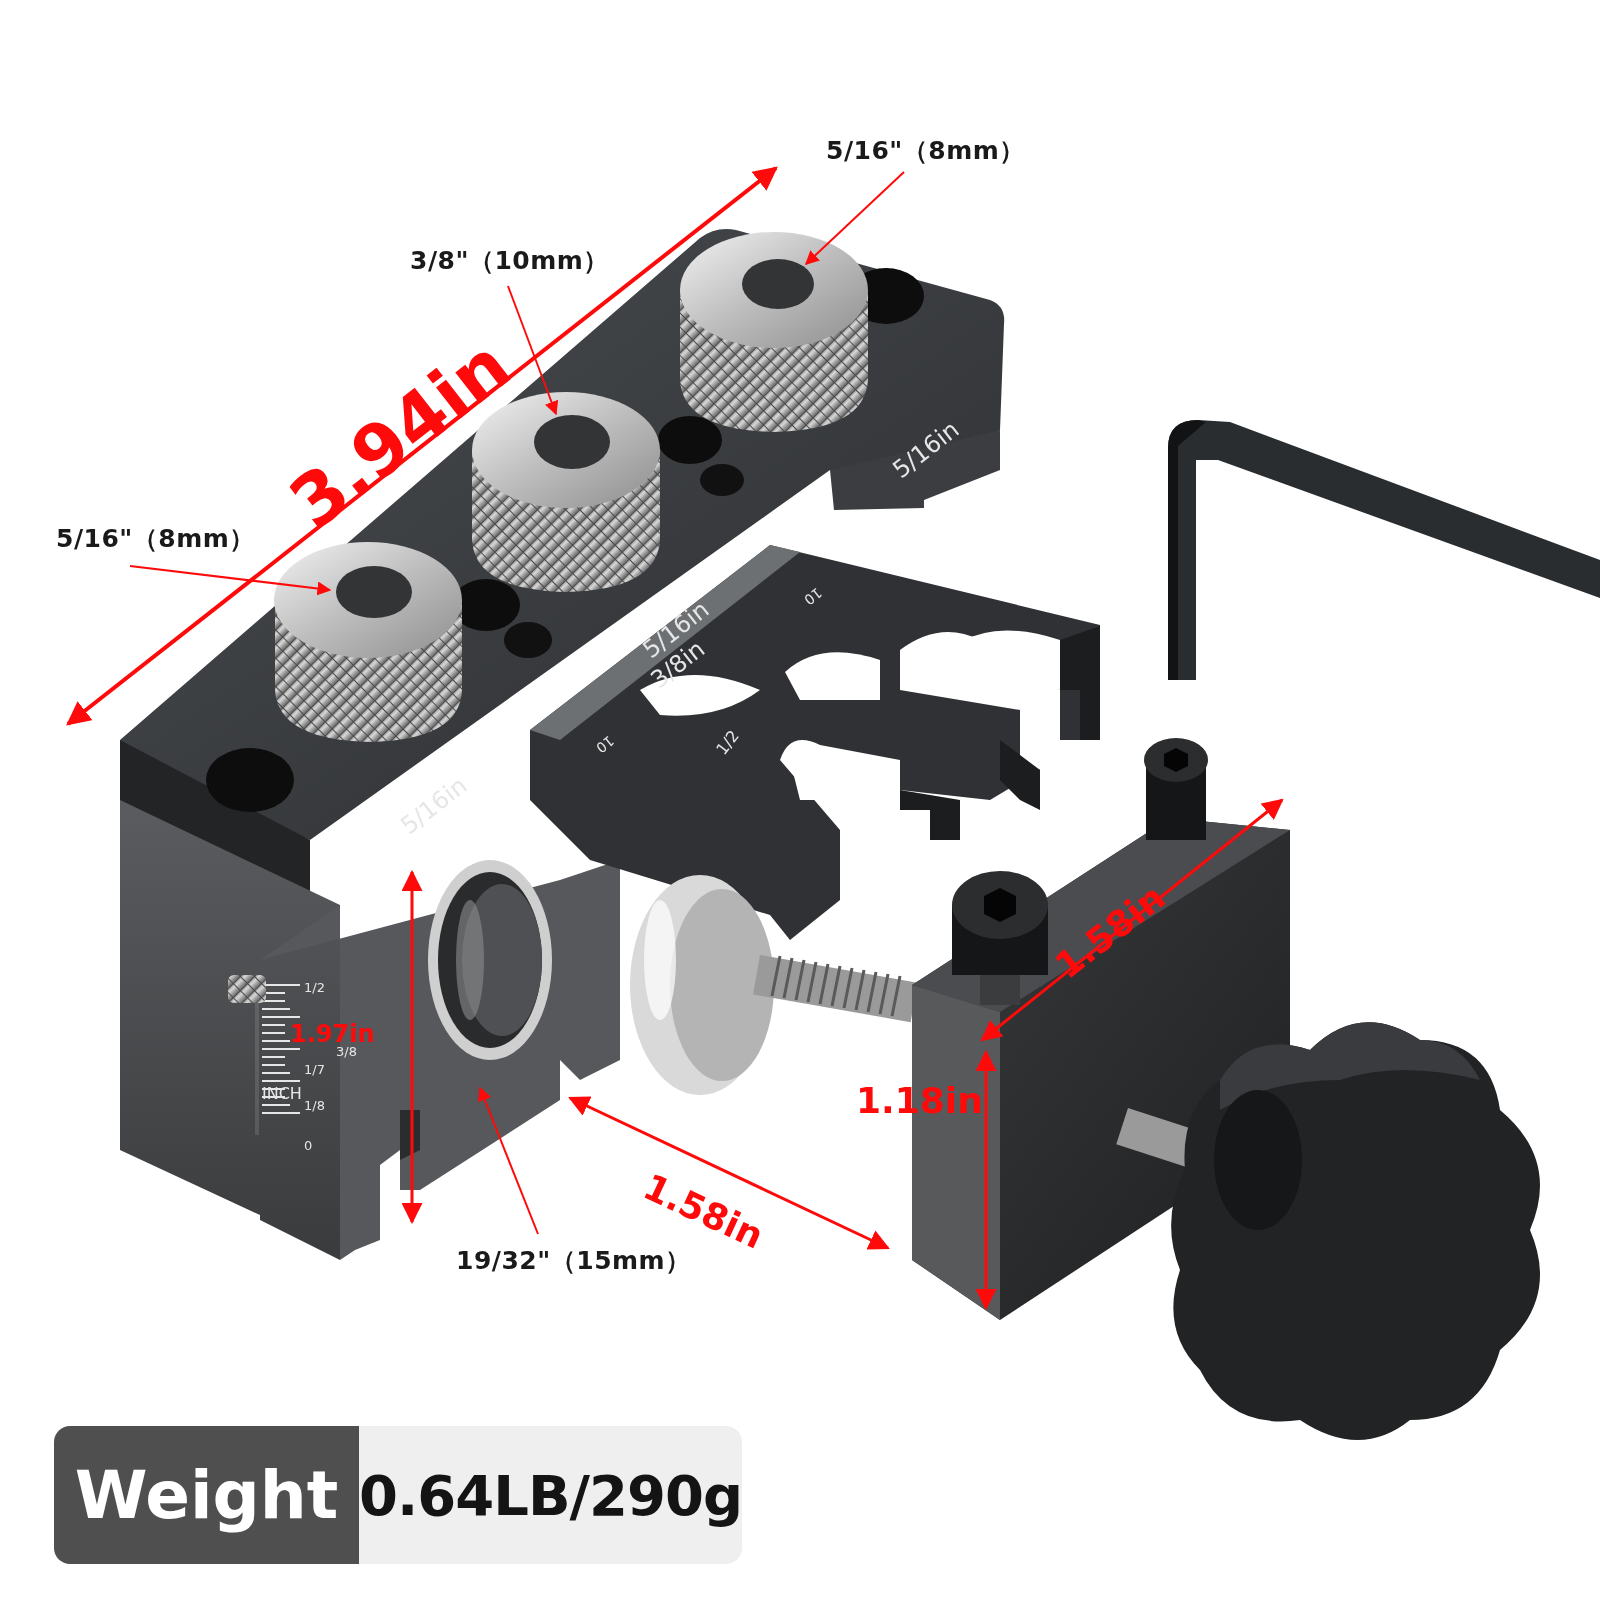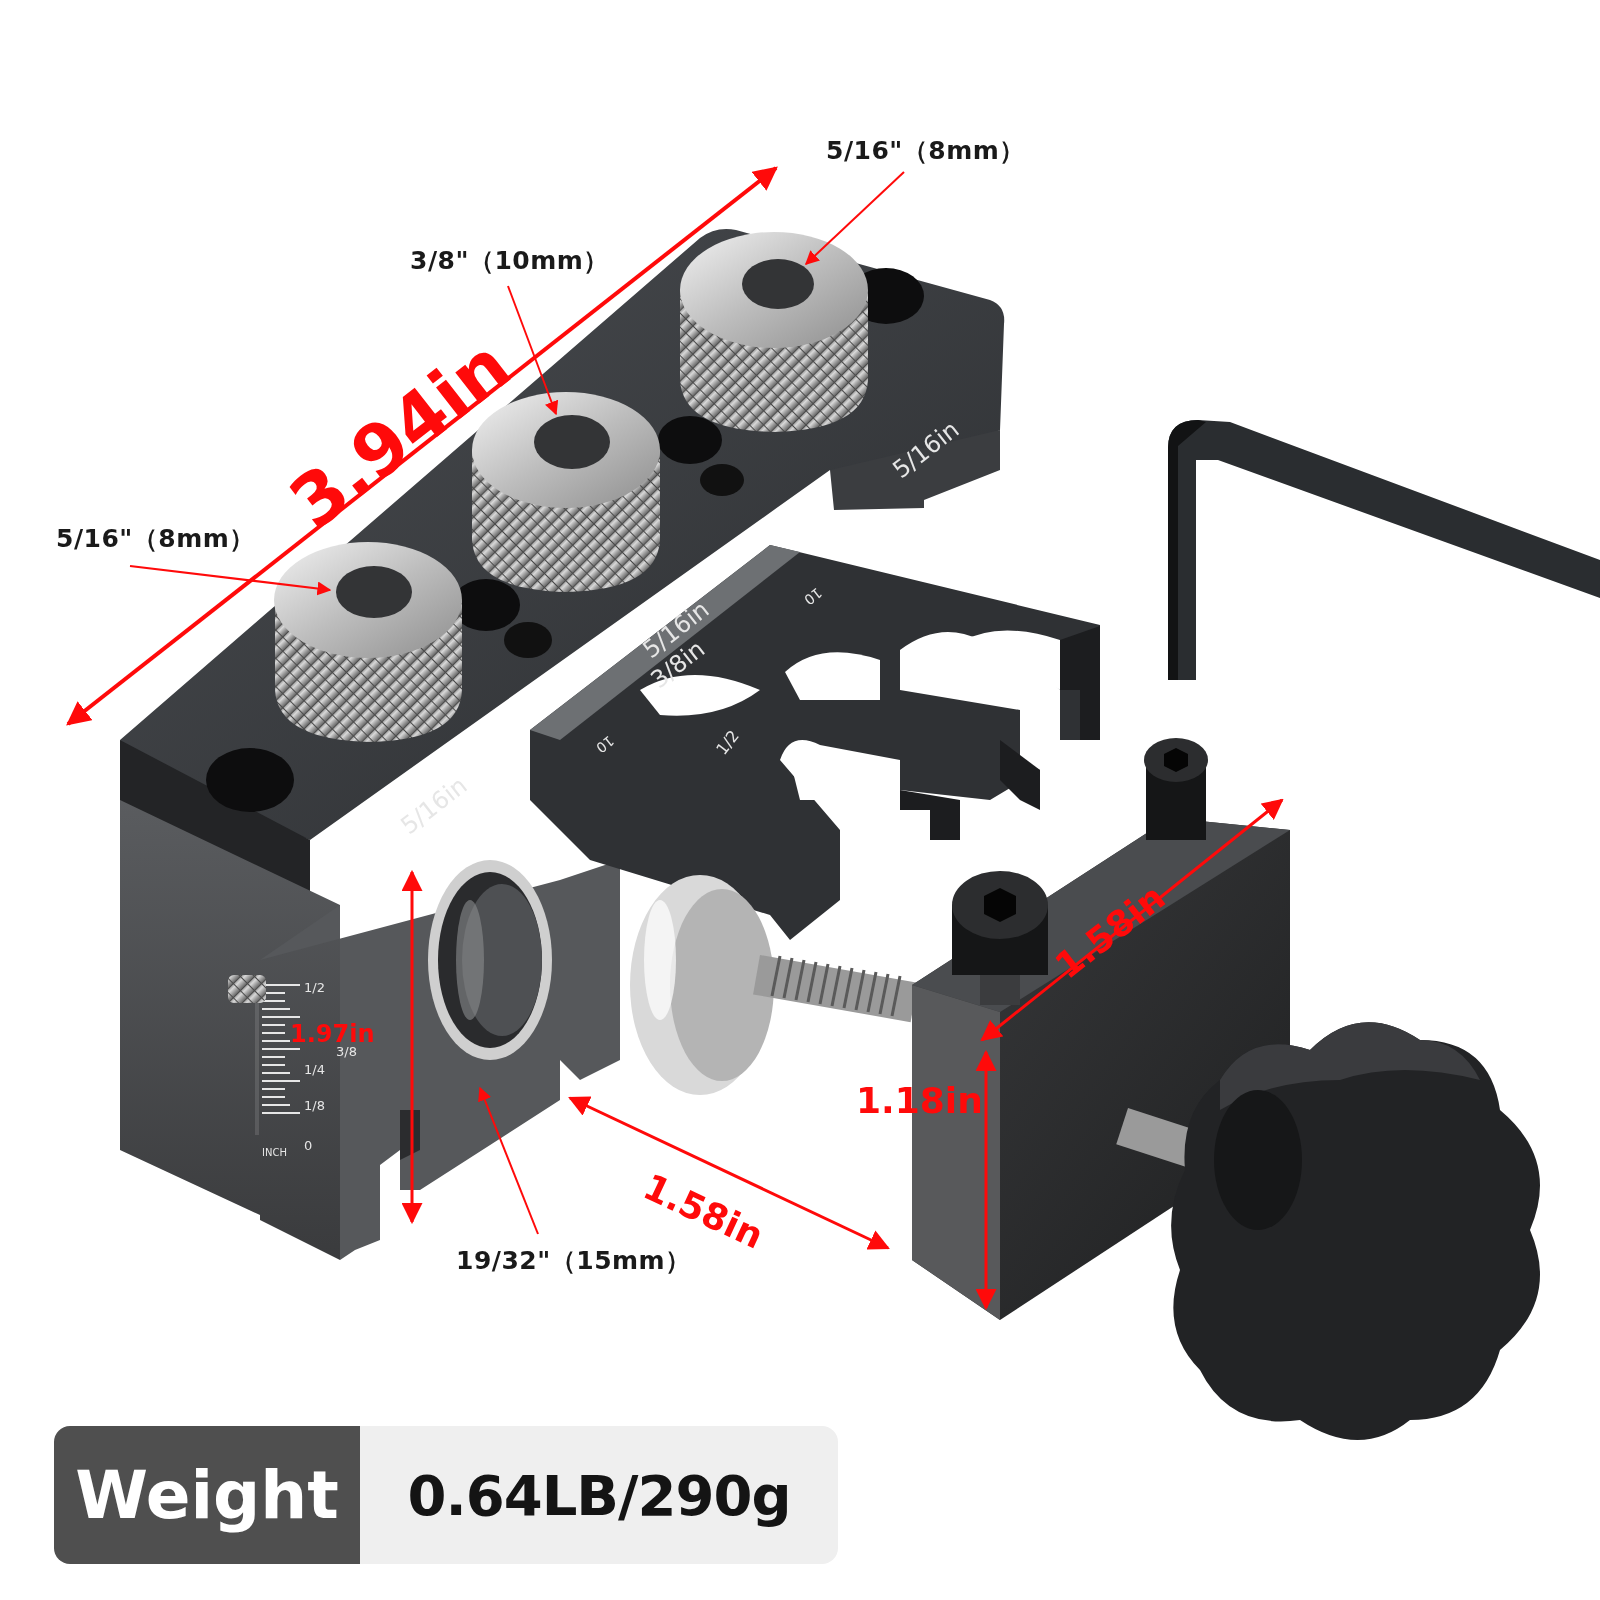--- a/index.html
+++ b/index.html
@@ -2,21 +2,21 @@
 <html><head>
 <meta charset="utf-8">
 <style>
   html, body { margin: 0; padding: 0; background: #ffffff; }
   body { width: 1600px; height: 1600px; position: relative; overflow: hidden; font-family: "DejaVu Sans", sans-serif; }
   #stage { position: absolute; left: 0; top: 0; width: 1600px; height: 1600px; }
   .callout { position: absolute; font-family: "DejaVu Sans", sans-serif; font-weight: bold; color: #1a1a1a; font-size: 25px; white-space: nowrap; letter-spacing: 0.5px; }
   .dim { position: absolute; font-family: "DejaVu Sans", sans-serif; font-weight: bold; color: #ff0a0a; white-space: nowrap; transform-origin: left center; }
   .stamp { position: absolute; font-family: "DejaVu Sans", sans-serif; color: #e6e6e6; white-space: nowrap; transform-origin: left center; font-size: 24px; line-height: 26px; }
   .ruler-lbl { position: absolute; font-family: "DejaVu Sans", sans-serif; color: #e6e6e6; font-size: 13px; }
-  .weight-badge { position: absolute; left: 54px; top: 1426px; width: 784px; height: 138px; border-radius: 16px; overflow: hidden; display: flex; }
+  .weight-badge { position: absolute; left: 54px; top: 1426px; width: 688px; height: 138px; border-radius: 16px; overflow: hidden; display: flex; }
   .weight-label { width: 306px; background: #4f4f4f; color: #ffffff; display: flex; align-items: center; justify-content: center; font-family: "DejaVu Sans", sans-serif; font-weight: bold; font-size: 66px; }
   .weight-value { flex: 1; background: #efefef; color: #141414; display: flex; align-items: center; justify-content: center; font-family: "DejaVu Sans", sans-serif; font-weight: bold; font-size: 56px; letter-spacing: -1px; }
 </style>
 </head>
 <body>
 
 <div id="stage">
   <svg width="1600" height="1600" viewBox="0 0 1600 1600" style="position:absolute;left:0;top:0">
     <defs>
       <linearGradient id="bodyTop" x1="0" y1="0" x2="1" y2="1">
@@ -227,22 +227,22 @@
   <div class="stamp" style="left:896px; top:460px; transform:rotate(-38deg);">5/16in</div>
   <div class="stamp" style="left:404px; top:816px; transform:rotate(-38deg);">5/16in</div>
   <div class="stamp" style="left:646px; top:640px; transform:rotate(-38deg);">5/16in</div>
   <div class="stamp" style="left:654px; top:670px; transform:rotate(-38deg);">3/8in</div>
   <div class="stamp" style="left:612px; top:726px; font-size:14px; transform:rotate(142deg);">10</div>
   <div class="stamp" style="left:820px; top:578px; font-size:14px; transform:rotate(142deg);">10</div>
   <div class="stamp" style="left:720px; top:740px; font-size:16px; transform:rotate(-52deg);">1/2</div>
 
   <div class="ruler-lbl" style="left:304px; top:980px;">1/2</div>
   <div class="ruler-lbl" style="left:304px; top:1044px;margin-left:32px;">3/8</div>
-  <div class="ruler-lbl" style="left:304px; top:1062px;">1/4</div>
+  <div class="ruler-lbl" style="left:304px; top:1062px;">1/7</div>
   <div class="ruler-lbl" style="left:304px; top:1098px;text-align:center;">1/8</div>
   <div class="ruler-lbl" style="left:304px; top:1138px;">0</div>
-  <div class="ruler-lbl" style="left:262px; top:1147px; font-size:10px;">INCH</div>
+  <div class="ruler-lbl" style="left:262px; top:1084px; font-size:16px;">INCH</div>
 
   <div class="weight-badge">
     <div class="weight-label">Weight</div>
     <div class="weight-value">0.64LB/290g</div>
   </div>
 </div>
 
 </body></html>

